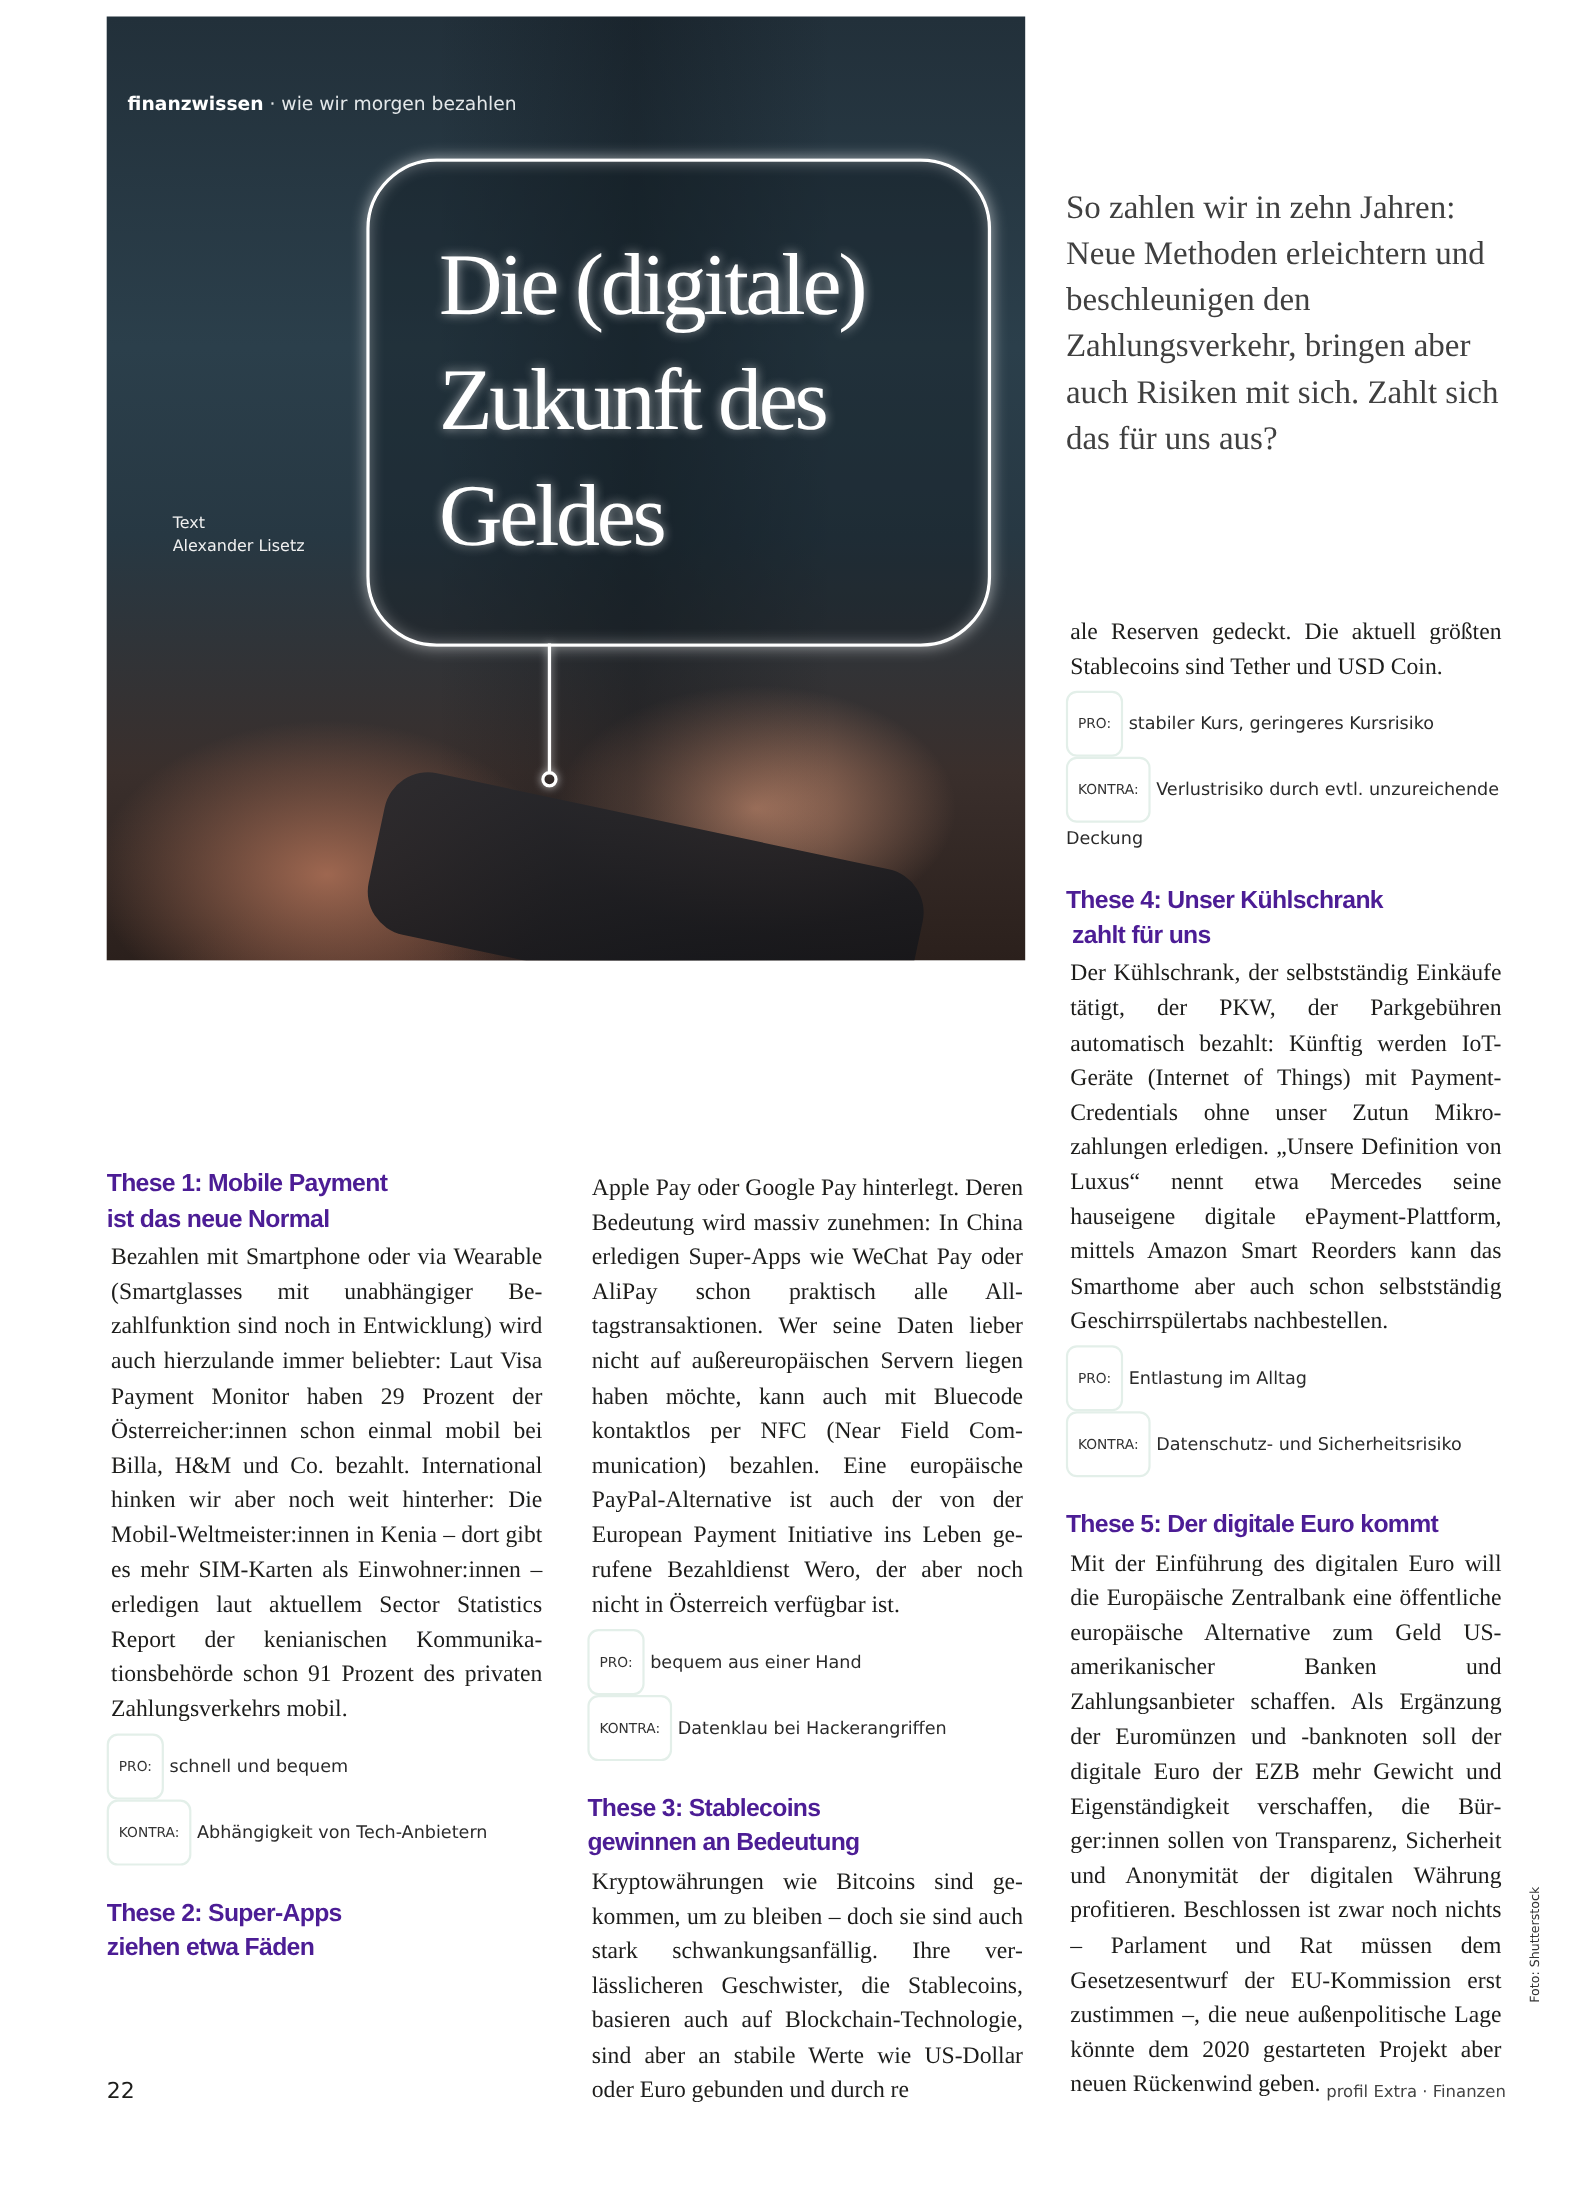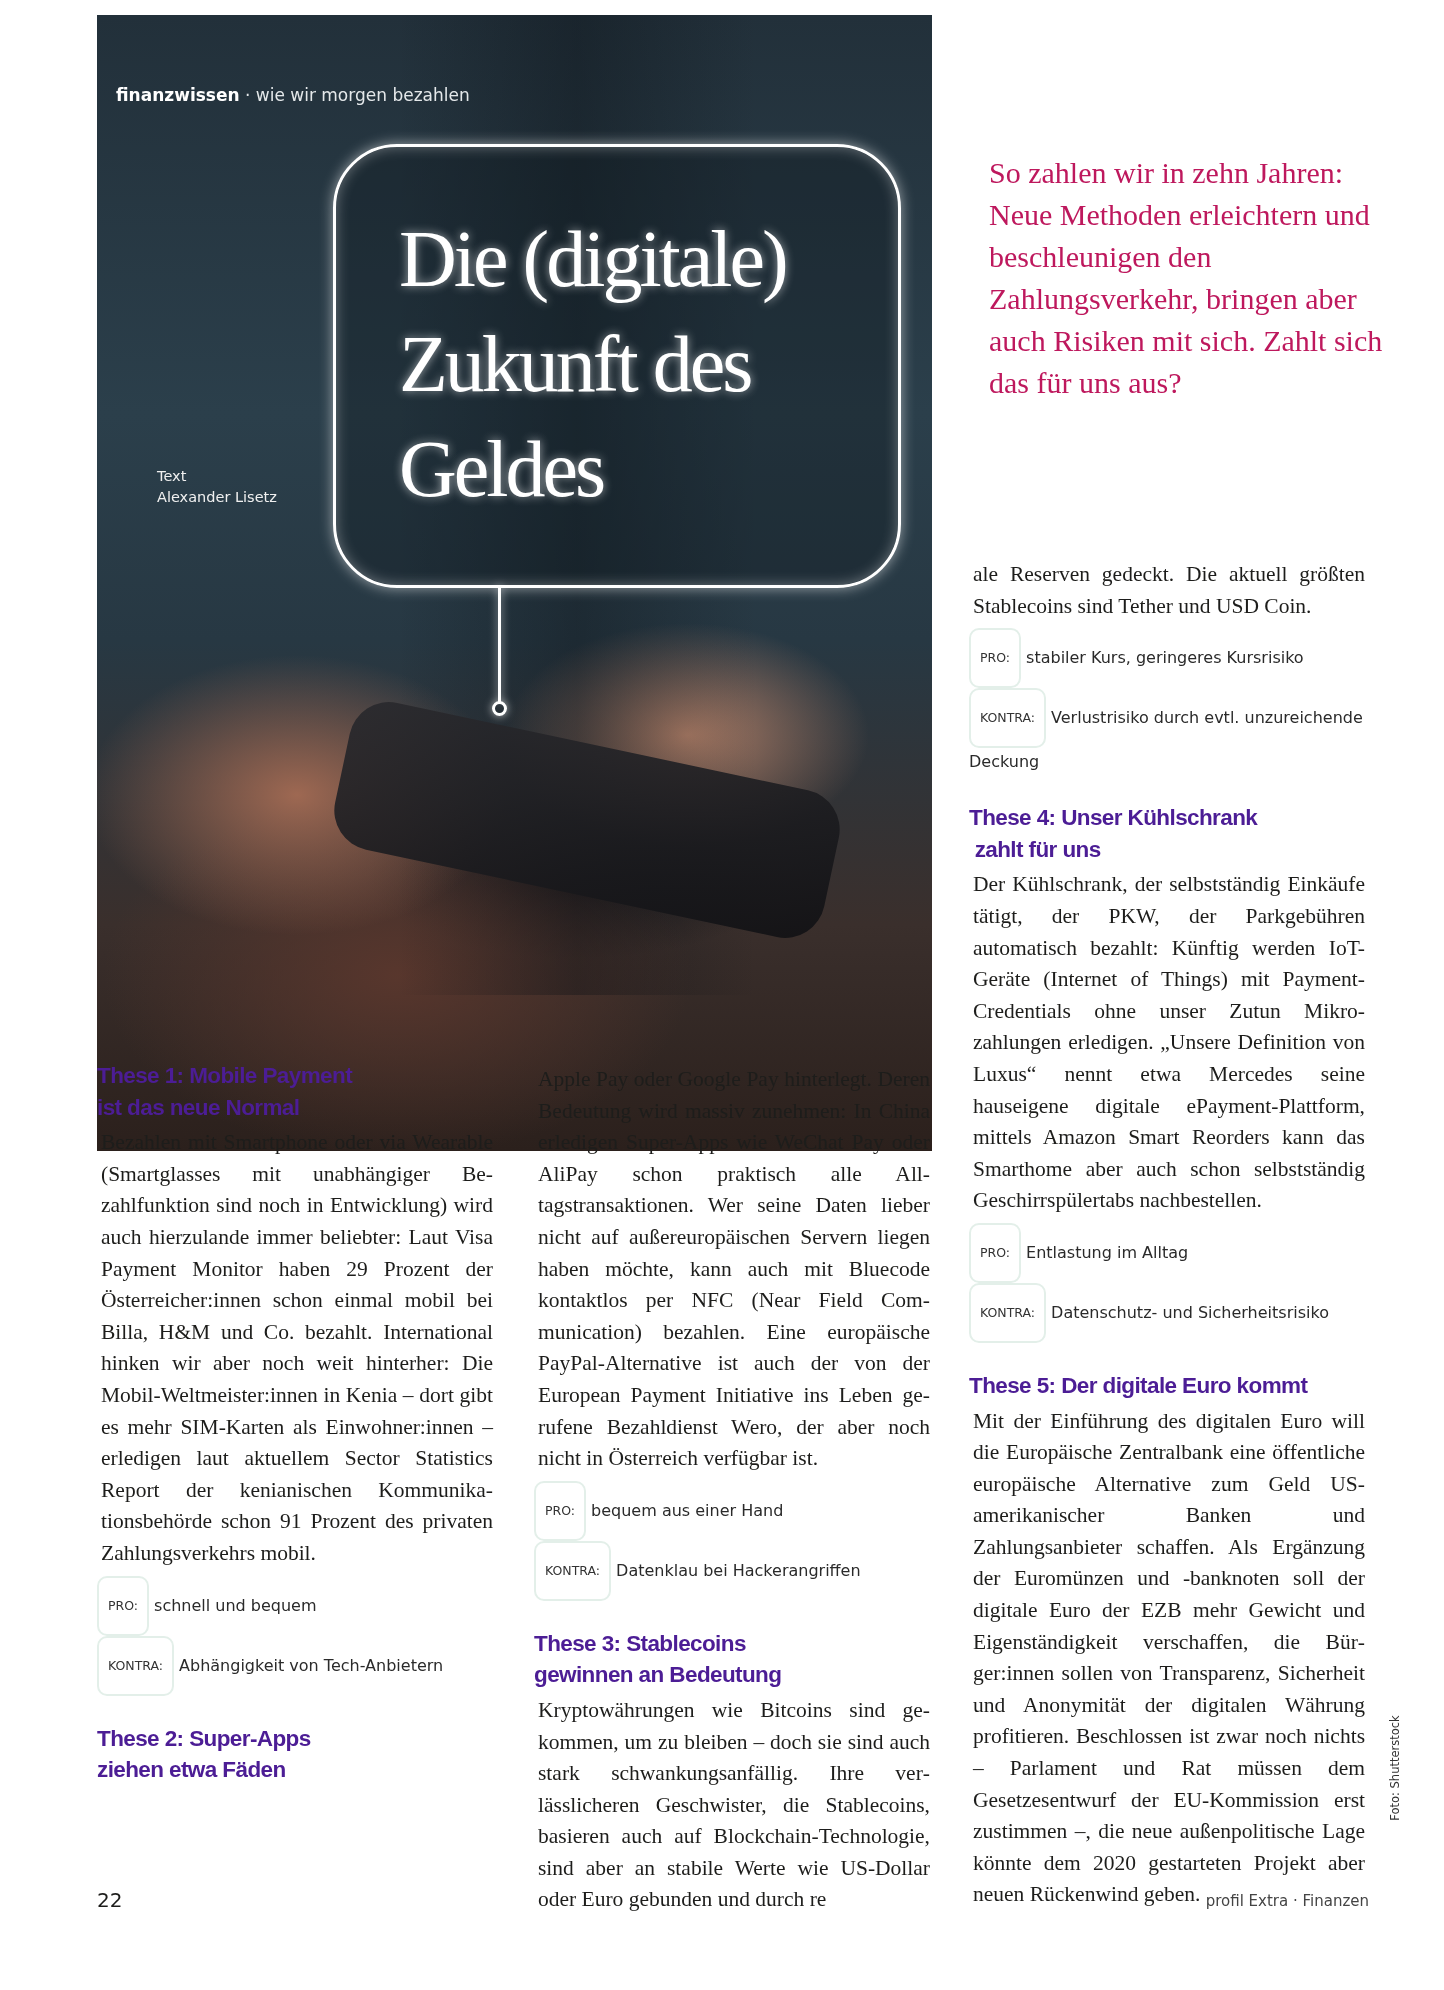--- a/index.html
+++ b/index.html
@@ -1,35 +1,35 @@
 <!DOCTYPE html>
 <html><head>
 <meta charset="utf-8">
 <style>
   html, body { margin:0; padding:0; background:#ffffff; }
   body { width:1444px; height:1990px; position:relative; overflow:hidden; font-family:"Liberation Serif", serif; color:#1d1d1b; }
-  .hero { position:absolute; left:97px; top:15px; width:835px; height:1136px; overflow:hidden;
+  .hero { position:absolute; left:97px; top:15px; width:835px; height:858px; overflow:hidden;
     background:
       radial-gradient(ellipse 260px 160px at 590px 720px, rgba(196,138,110,0.85), rgba(196,138,110,0) 70%),
       radial-gradient(ellipse 300px 200px at 200px 780px, rgba(170,110,85,0.9), rgba(170,110,85,0) 70%),
       radial-gradient(ellipse 420px 260px at 300px 960px, rgba(90,55,45,0.95), rgba(90,55,45,0) 70%),
       radial-gradient(ellipse 300px 120px at 480px 860px, rgba(20,22,26,0.95), rgba(20,22,26,0) 70%),
       linear-gradient(180deg, #22303a 0%, #2b3f4b 35%, #273843 55%, #3a2f2c 80%, #2b201c 100%); }
   .hero .shade { position:absolute; left:300px; top:0; width:360px; height:980px; background:linear-gradient(90deg, rgba(10,15,20,0) 0%, rgba(10,15,20,0.35) 50%, rgba(10,15,20,0) 100%); }
   .phone { position:absolute; left:240px; top:730px; width:500px; height:150px; background:linear-gradient(160deg,#2a2a2e,#111114); border-radius:40px; transform:rotate(12deg); opacity:0.92; }
   .kicker { position:absolute; left:19px; top:70px; font-family:"DejaVu Sans", sans-serif; font-size:17px; color:#ffffff; white-space:nowrap; }
   .kicker b { font-weight:bold; }
   .kicker .rest { color:#e4e8ea; }
   .byline { position:absolute; left:60px; top:451px; font-family:"DejaVu Sans", sans-serif; font-size:14.5px; line-height:21px; color:#f0f0f0; }
   .bubble { position:absolute; left:236px; top:129px; width:562px; height:438px; border:3px solid #ffffff; border-radius:64px; box-shadow:0 0 14px rgba(255,255,255,0.55), inset 0 0 14px rgba(255,255,255,0.35); background:rgba(15,22,28,0.35); }
   .stem { position:absolute; left:401px; top:570px; width:3px; height:118px; background:#ffffff; box-shadow:0 0 8px rgba(255,255,255,0.7); }
   .stem-dot { position:absolute; left:395px; top:686px; width:9px; height:9px; border:3px solid #ffffff; border-radius:50%; box-shadow:0 0 8px rgba(255,255,255,0.7); }
   .title { position:absolute; left:302px; top:192px; font-family:Liberation Serif, serif; font-size:80px; line-height:105px; letter-spacing:-3px; color:#ffffff; text-shadow:0 0 10px rgba(255,255,255,0.6); }
   .title div { white-space:nowrap; }
-  .lead { position:absolute; left:969px; top:152px; width:410px; font-size:30px; line-height:42px; color:#be185d;margin-left:20px; }
+  .lead { position:absolute; left:969px; top:168px; width:410px; font-size:30px; line-height:42px; color:#404040; }
   .col { position:absolute; width:400px; font-size:21.5px; line-height:31.6px; text-align:justify; hyphens:manual; }
   .col p { margin:4px; }
   .col1 { left:97px; top:1060px; }
   .col2 { left:534px; top:1060px; }
   .col3 { left:969px; top:555px; }
   h3 { margin:0; font-family:"Liberation Sans", sans-serif; font-weight:bold; font-size:22.5px; line-height:31.6px; letter-spacing:-0.6px; color:#4c1d95; text-align:left; }
   .pk { font-family:"DejaVu Sans", sans-serif; font-size:16px; line-height:27px; text-align:left; color:#2a2a2a; margin-top:6px; }
   .pk .row { display:block; }
   .badge { display:inline-block; font-size:12.5px; padding:19px 9px; border:2px solid #e3efe9; border-radius:10px; color:#333; margin-right:5px; line-height:18px; vertical-align:1px; }
   .gap { height:27px; }

